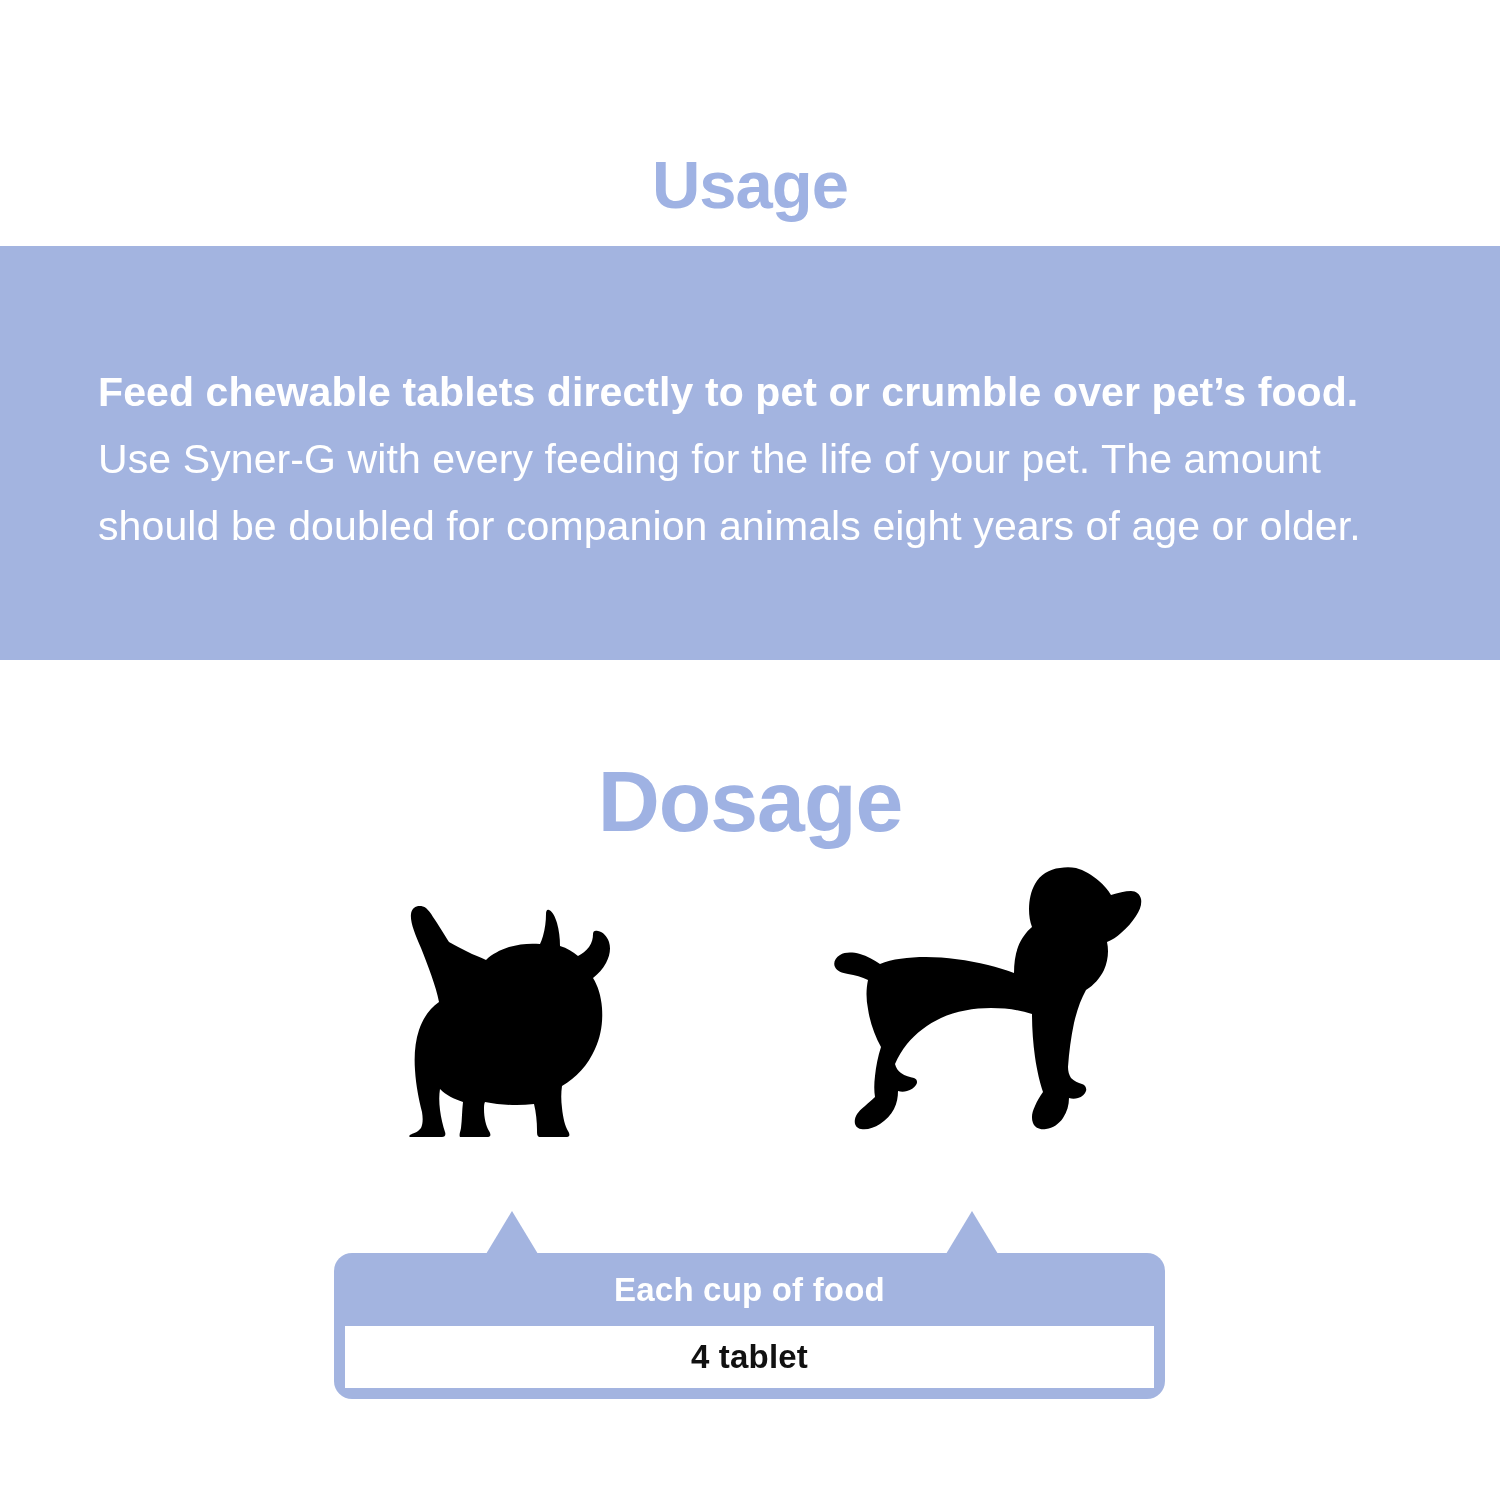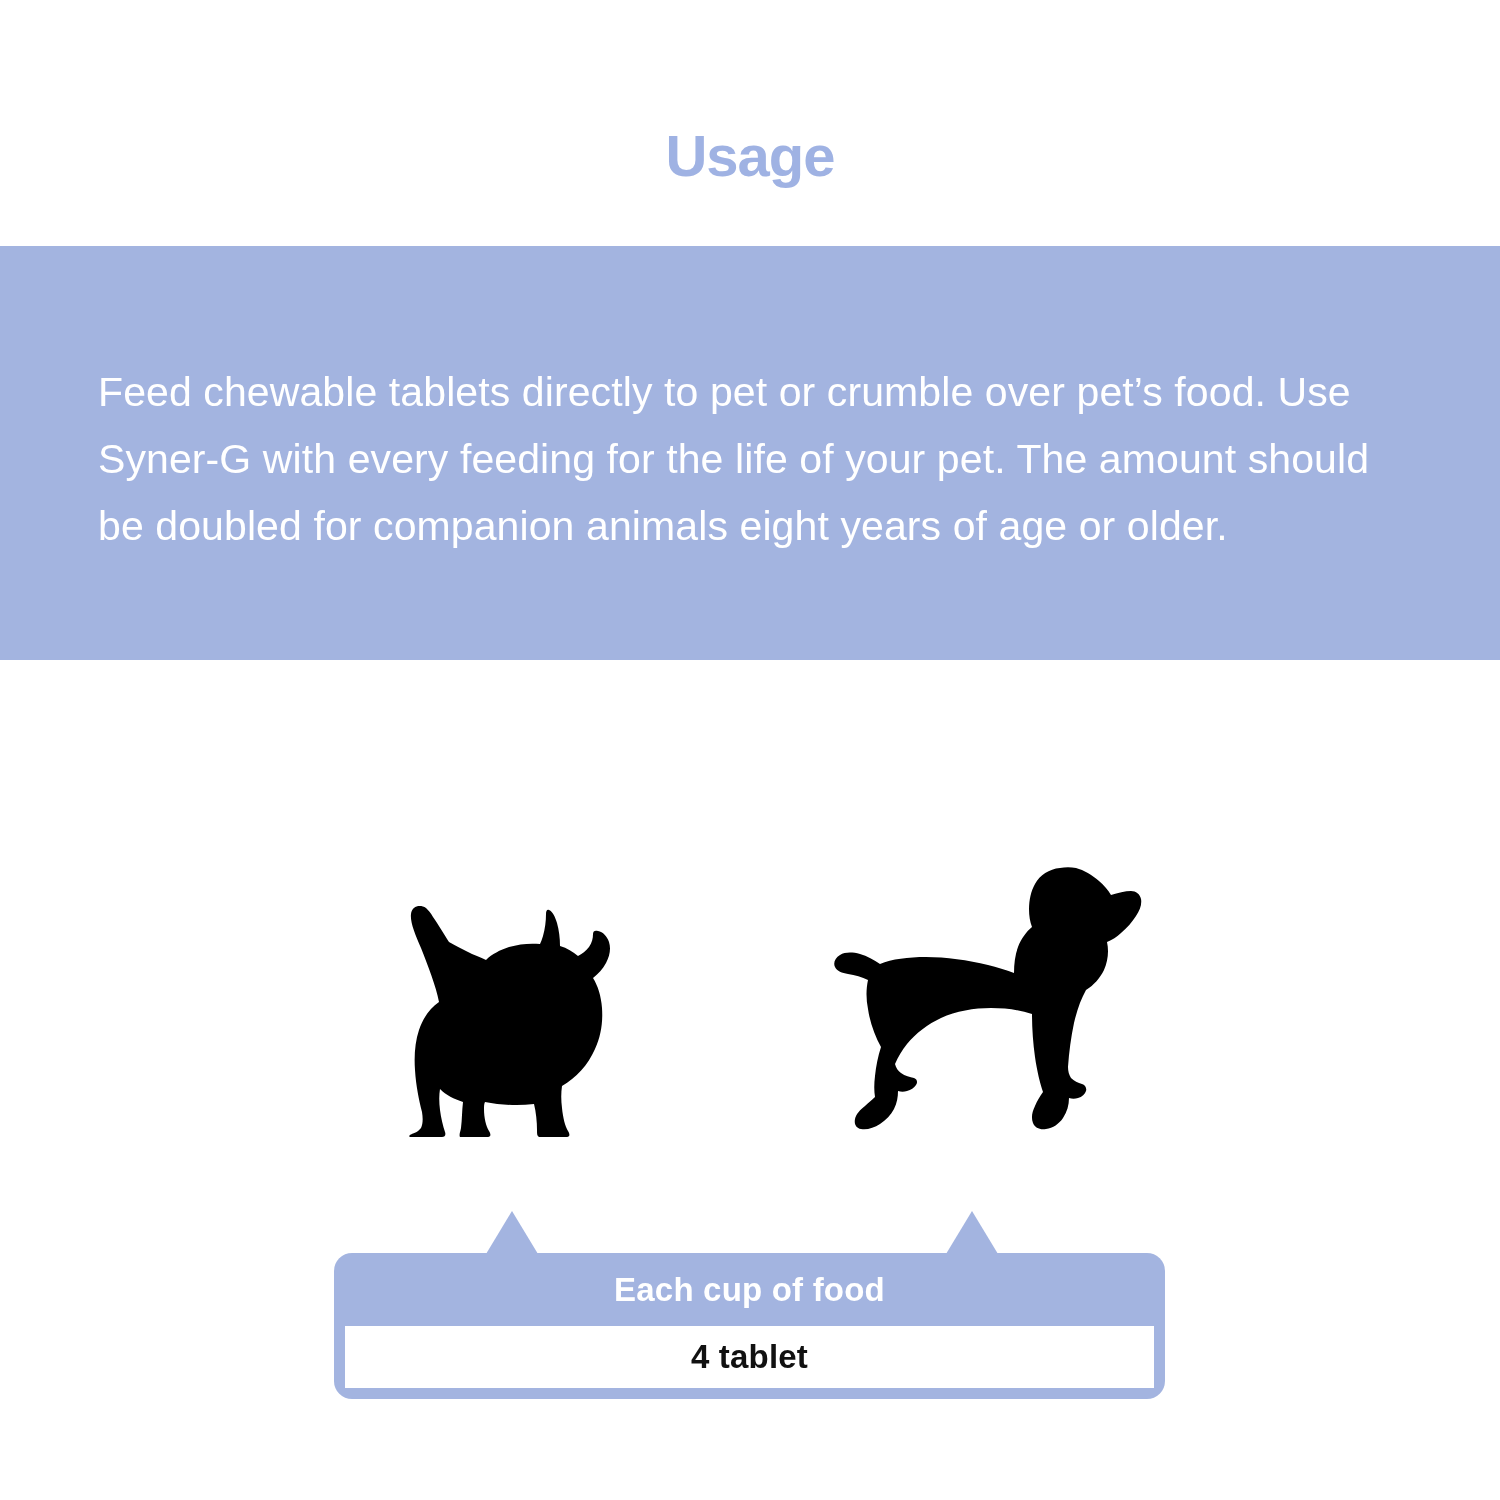--- a/index.html
+++ b/index.html
@@ -25,22 +25,22 @@
     left: 0;
     width: 1500px;
     text-align: center;
     color: #9FB2E3;
     font-weight: 700;
     letter-spacing: -1px;
     line-height: 1;
     white-space: nowrap;
   }
   #usage-title {
-    top: 88px;
-    font-size: 58px;
+    top: 106px;
+    font-size: 67px;
   }
   #dosage-title {
     top: 700px;
     font-size: 86px;
   }
 
   
   #usage-band {
     position: absolute;
     left: 0;
@@ -54,21 +54,21 @@
     left: 98px;
     top: 72px;
     width: 1320px;
     color: #ffffff;
     font-size: 41px;
     line-height: 67px;
     font-weight: 400;
     letter-spacing: 0.1px;
   }
   #usage-paragraph .lead {
-    font-weight: 400;
+    font-weight: 700;
   }
 
   
   #animals {
     position: absolute;
     left: 0;
     top: 855px;
     width: 1500px;
     height: 290px;
   }
@@ -156,20 +156,21 @@
 <body>
 
 <div id="page">
 
   <h1 id="usage-title" class="section-title">Usage</h1>
 
   <div id="usage-band">
     <p id="usage-paragraph"><span class="lead">Feed chewable tablets directly to pet or crumble over pet’s food.</span><span class="rest"> Use Syner-G with every feeding for the life of your pet. The amount should be doubled for companion animals eight years of age or older.</span></p>
   </div>
 
+  <h1 id="dosage-title" class="section-title">Dosage</h1>
 
   <div id="animals">
 
     <div id="cat-silhouette">
       <svg viewBox="0 0 240 248" xmlns="http://www.w3.org/2000/svg" aria-hidden="true">
         <path fill="#000000" d="
           M 36 18
           C 30 14, 22 16, 21 24
           C 20 32, 25 44, 31 58
           C 38 76, 46 96, 49 112

